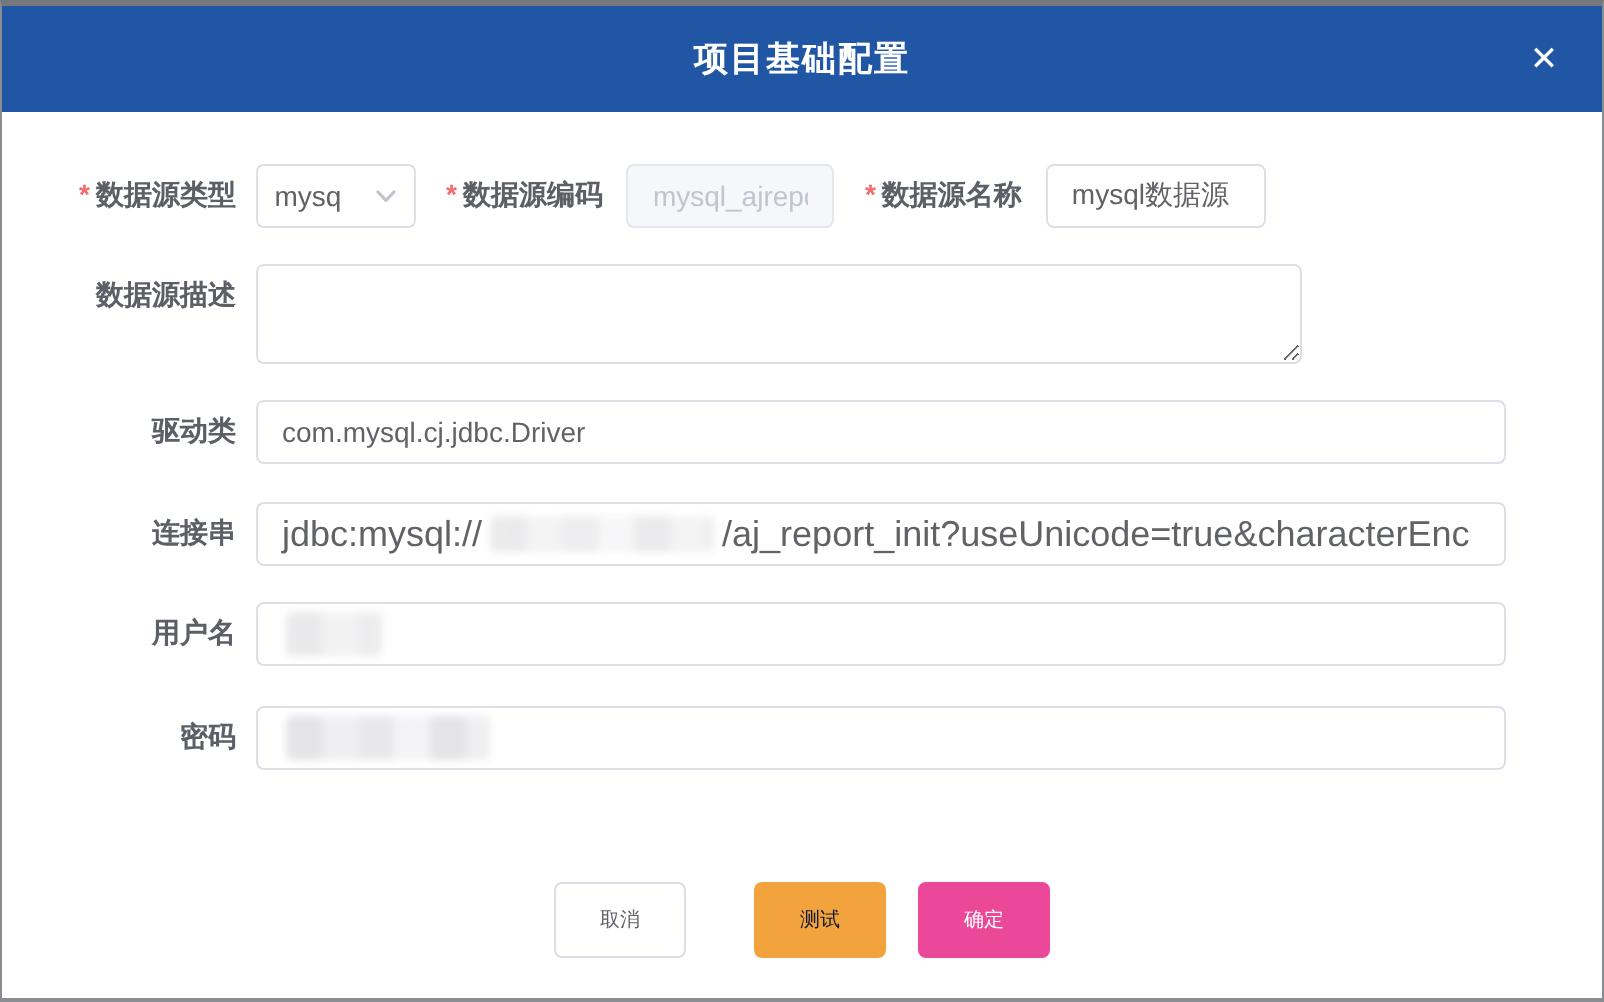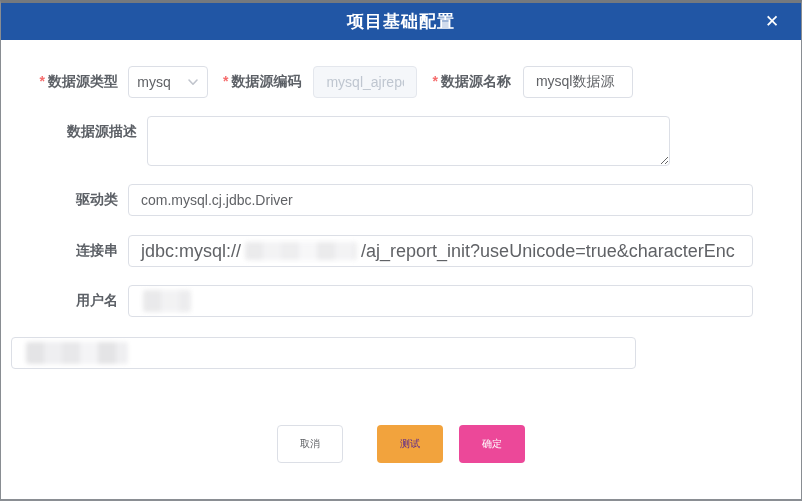--- a/index.html
+++ b/index.html
@@ -13,21 +13,21 @@
     background: #ffffff;
     border-left: 1px solid #898d92;
     border-right: 1px solid #898d92;
     border-bottom: 2px solid #8a8e93;
     border-top: 3px solid #75797e;
     position: relative;
   }
   
   .dialog-header {
     position: relative;
-    height: 37px;
+    height: 53px;
     background: #2156a5;
     display: flex; align-items: center; justify-content: center;
   }
   .dialog-title {
     color: #ffffff;
     font-size: 17px;
     font-weight: 600;
     letter-spacing: 1px;
   }
   .dialog-close {
@@ -91,21 +91,21 @@
   .chevron { width: 12px; height: 12px; display: block; }
   .input-code {
     width: 104px;
     background: #f5f7fa;
     border-color: #e4e7ed;
     color: #bfc6d0;
   }
   .input-name { width: 110px; }
 
   
-  .row-top { align-items: flex-start; margin-left: 19px; }
+  .row-top { align-items: flex-start; }
   .row-top .row-label { margin-top: 7px; }
   .textarea-box {
     width: 523px; height: 50px;
     border: 1px solid #dcdfe6;
     border-radius: 4px;
     resize: vertical;
     font-size: 14px;
     color: #606266;
     padding: 5px 12px;
     outline: none;
@@ -154,21 +154,21 @@
     font-family: "Liberation Sans", "DejaVu Sans", sans-serif;
   }
   .btn-cancel {
     background: #ffffff;
     border-color: #dcdfe6;
     color: #606266;
     margin-right: 18px;
   }
   .btn-test {
     background: #f2a33d;
-    color: #4c1d95;
+    color: #0f172a;
     margin-right: 16px;
     margin-left: 16px;
   }
   .btn-confirm {
     background: #ec4899;
     color: #ffffff;
   }
 </style>
 </head>
 <body>
@@ -218,20 +218,21 @@
     </div>
 
     <div class="form-row" style="margin-bottom:20px;">
       <span class="row-label">用户名</span>
       <div class="input-box main-width control-gap faux-input">
         <span class="redacted redacted-user"></span>
       </div>
     </div>
 
     <div class="form-row">
+      <span class="row-label">密码</span>
       <div class="input-box main-width control-gap faux-input">
         <span class="redacted redacted-pass"></span>
       </div>
     </div>
 
     <div class="dialog-footer">
       <button class="btn btn-cancel">取消</button>
       <button class="btn btn-test">测试</button>
       <button class="btn btn-confirm">确定</button>
     </div>

